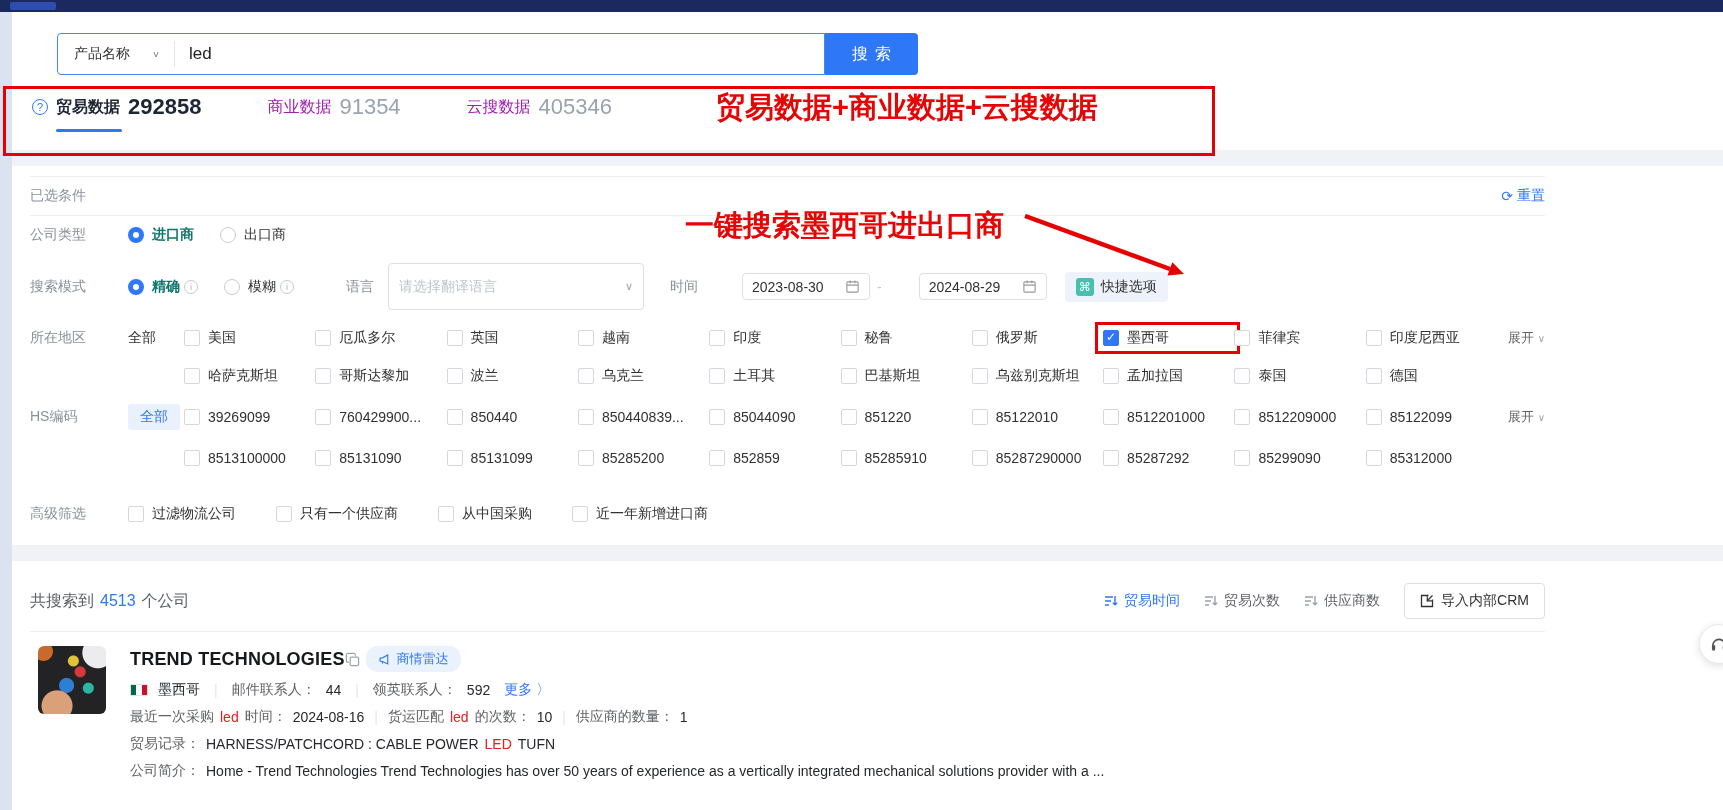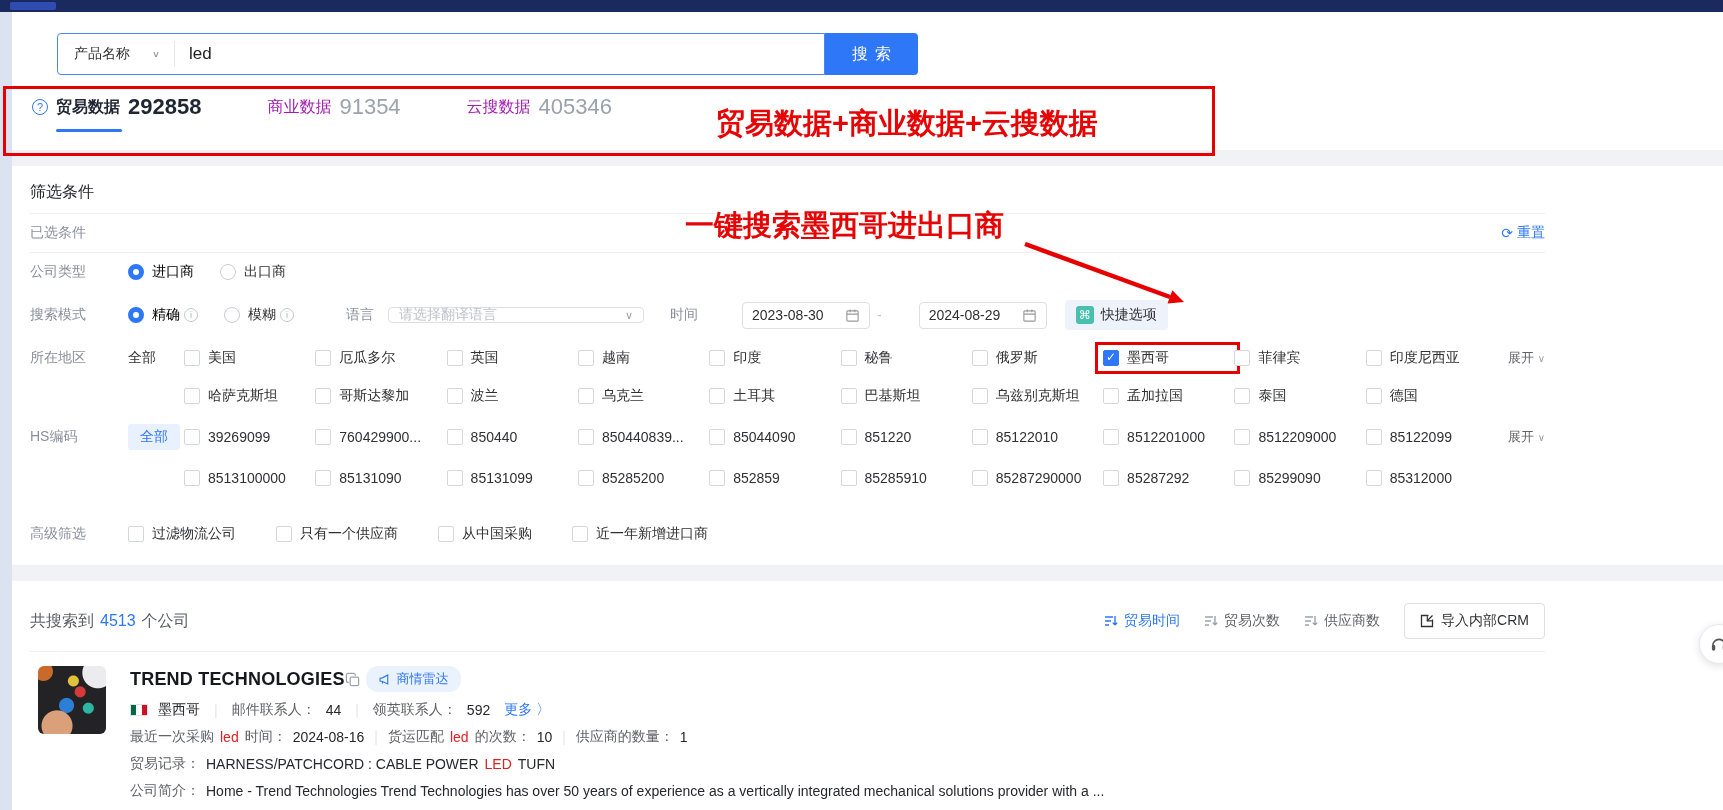--- a/index.html
+++ b/index.html
@@ -22,41 +22,41 @@
   
   .tabs-sec { position:relative; margin-top:13px; height:54px; padding-left:20px; display:flex; align-items:flex-start; gap:66px; }
   .tabs-redbox { position:absolute; left:-9px; top:-2px; width:1212px; height:70px; border:3px solid #e60000; pointer-events:none; z-index:5; }
   .tab { display:flex; align-items:center; gap:8px; padding-top:6px; position:relative; cursor:pointer; }
   .tab .help-ic { width:16px; height:16px; border:1px solid #2e77f6; color:#2e77f6; border-radius:50%; font-size:11px; display:flex; align-items:center; justify-content:center; }
   .tab .t-label { font-size:16px; color:#a21caf; }
   .tab .t-count { font-size:22px; color:#9aa3ad; }
   .tab.active .t-label { color:#1f2633; font-weight:bold; }
   .tab.active .t-count { color:#1f2633; font-weight:bold; }
   .tab.active::after { content:""; position:absolute; left:24px; bottom:-12px; width:66px; height:3px; background:#2e77f6; border-radius:2px; }
-  .anno-top { position:absolute; left:704px; top:16px; font-size:29px; font-weight:900; color:#e60505; white-space:nowrap; z-index:6; }
+  .anno-top { position:absolute; left:704px; top:0; font-size:29px; font-weight:900; color:#e60505; white-space:nowrap; z-index:6; }
 
   .hgap { height:16px; background:#f0f2f6; margin-top:8px; }
 
   
   .card { background:#fff; padding:10px 178px 12px 18px; position:relative; }
   .f-title { font-size:16px; color:#26282d; padding:6px 0 10px; }
   .divider { border-top:1px solid #efefef; }
   .frow { display:flex; align-items:center; padding:9px 0; min-height:38px; }
   .flabel { width:98px; flex-shrink:0; color:#8a909c; font-size:14px; }
   .sel-tag { display:inline-flex; align-items:center; gap:8px; border:1px solid #7fa6ef; color:#2e77f6; border-radius:3px; padding:4px 10px; font-size:13px; background:#fff; cursor:pointer; }
   .sel-tag .tag-x { color:#9aa3ad; font-size:14px; cursor:pointer; }
   .reset { margin-left:auto; color:#2e77f6; font-size:14px; display:flex; align-items:center; gap:4px; cursor:pointer; }
   .radio { display:inline-flex; align-items:center; margin-right:26px; cursor:pointer; }
   .rdot { width:16px; height:16px; border-radius:50%; border:1px solid #c9ccd4; background:#fff; margin-right:8px; flex-shrink:0; }
   .rdot.sel { border:5px solid #2e77f6; }
   .radio .rtxt { font-size:14px; color:#303133; }
-  .radio.selb .rtxt { font-weight:normal; color:#000000; }
+  .radio.selb .rtxt { font-weight:bold; color:#0f766e; }
   .info-ic { width:14px; height:14px; border:1px solid #c3c8cf; border-radius:50%; color:#aab0b8; font-size:9px; display:inline-flex; align-items:center; justify-content:center; margin-left:4px; font-style:normal; }
   .lang-label, .time-label { color:#8a909c; margin:0 14px 0 26px; }
-  .select-box { width:256px; height:16px; border:1px solid #dcdfe6; border-radius:4px; display:flex; align-items:center; justify-content:space-between; padding:0 10px; color:#bfc4cc; cursor:pointer; }
+  .select-box { width:256px; height:47px; border:1px solid #dcdfe6; border-radius:4px; display:flex; align-items:center; justify-content:space-between; padding:0 10px; color:#bfc4cc; cursor:pointer; }
   .select-box .chev { color:#9aa3ad; font-size:11px; }
   .date-box { width:128px; height:27px; border:1px solid #dcdfe6; border-radius:4px; display:flex; align-items:center; justify-content:space-between; padding:0 9px; color:#303133; cursor:pointer; background:#fff;margin-left:30px; }
   .date-dash { color:#c0c4cc; margin:0 7px; }
   .quick-chip { margin-left:18px; display:flex; align-items:center; gap:7px; background:#eef3fb; border-radius:4px; padding:6px 11px; position:relative; cursor:pointer; }
   .cmd-ic { width:18px; height:18px; background:#49c0ad; border-radius:3px; color:#fff; font-size:12px; display:flex; align-items:center; justify-content:center; }
   .quick-chip .q-txt { color:#303133; font-size:14px; }
   .anno-arrow { position:absolute; right:-28px; top:-58px; pointer-events:none; z-index:6; }
   .anno-mid { position:absolute; left:673px; top:40px; font-size:29px; font-weight:900; color:#e60505; white-space:nowrap; z-index:6; }
 
   .row-lead { width:56px; flex-shrink:0; font-size:14px; color:#303133; }
@@ -144,21 +144,20 @@
     <div class="tab">
       <span class="t-label">云搜数据</span>
       <span class="t-count">405346</span>
     </div>
     <div class="anno-top">贸易数据+商业数据+云搜数据</div>
   </div>
 
   <div class="hgap"></div>
 
   <div class="card">
-    <div class="f-title">筛选条件</div>
     <div class="divider"></div>
 
     <div class="frow">
       <span class="flabel">已选条件</span>
       <span class="reset">
         <span>⟳</span>
         <span>重置</span>
       </span>
     </div>
     <div class="divider"></div>

